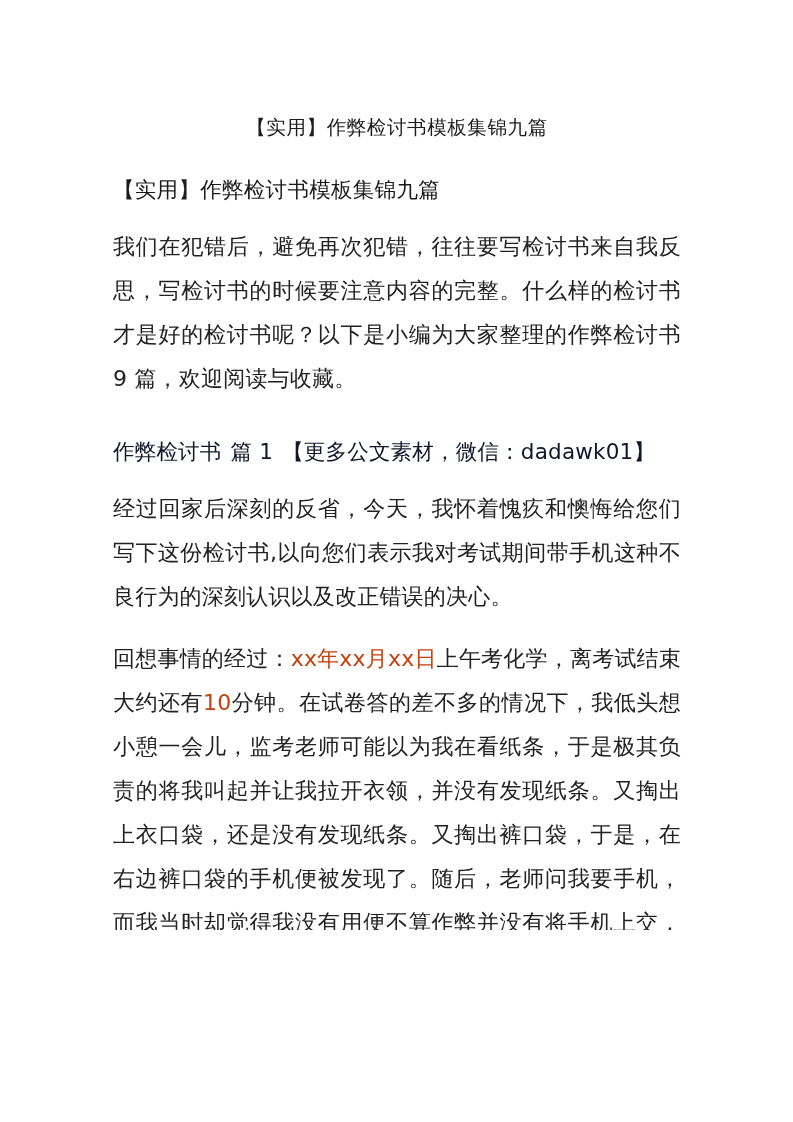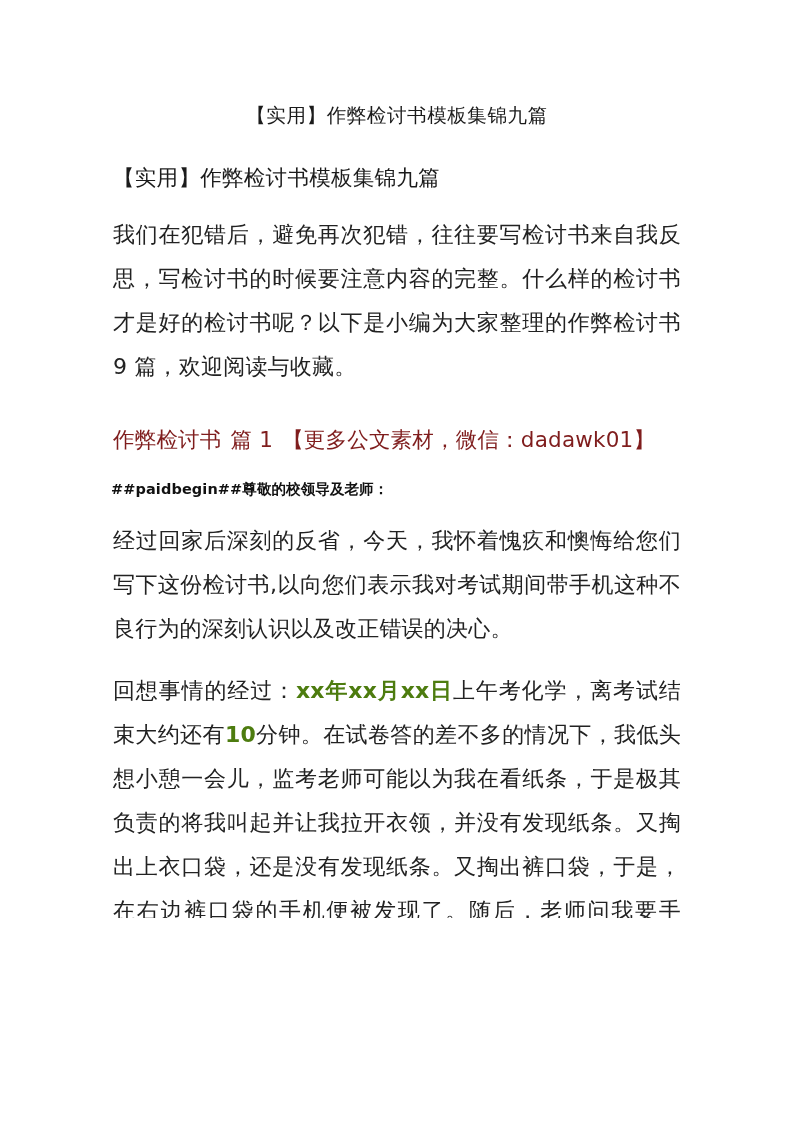--- a/index.html
+++ b/index.html
@@ -8,21 +8,21 @@
     padding: 0;
     background: #ffffff;
   }
   body {
     font-family: "DejaVu Sans", "Liberation Sans", sans-serif;
   }
   .page {
     position: relative;
     width: 793px;
     height: 918px;
-    margin: 0 auto;
+    margin: 12px auto;
     background: #ffffff;
     overflow: hidden;
     box-sizing: border-box;
   }
   .content {
     position: absolute;
     left: 113px;
     top: 0;
     width: 568px;
   }
@@ -57,21 +57,21 @@
     padding-top: 18px;
     text-align: justify;
     text-justify: inter-ideograph;
     letter-spacing: 0.2px;
     font-weight: 400;
   }
   
   .section-heading {
     font-size: 21.5px;
     line-height: 34px;
-    color: #7f1d1d;
+    color: #0f172a;
     margin: 0;
     padding-top: 34px;
     letter-spacing: 0.2px;
     font-weight: 400;
     white-space: nowrap;
   }
   .section-heading .sh-gap {
     display: inline-block;
     width: 9px;
   }
@@ -80,22 +80,22 @@
     font-size: 14.5px;
     line-height: 24px;
     color: #111111;
     margin: 0;
     padding-top: 20px;
     font-weight: 700;
     letter-spacing: 0.1px;
     margin-left: -2px;
   }
   .b {
-    font-weight: 700;
-    color: #4d7c0f;
+    font-weight: 400;
+    color: #c2410c;
   }
   .nowrap {
     white-space: nowrap;
   }
 </style>
 </head>
 <body>
 
 <div class="page">
   <div class="content">
@@ -103,23 +103,20 @@
     <h1 class="doc-title">【实用】作弊检讨书模板集锦九篇</h1>
 
     <p class="doc-subtitle">【实用】作弊检讨书模板集锦九篇</p>
 
     <p class="para">我们在犯错后，避免再次犯错，往往要写检讨书来自我反思，写检讨书的时候要注意内容的完整。什么样的检讨书才是好的检讨书呢？以下是小编为大家整理的作弊检讨书 9 篇，欢迎阅读与收藏。</p>
 
     <p class="section-heading">
       <span>作弊检讨书</span><span class="sh-gap"></span><span>篇 1</span><span class="sh-gap"></span><span>【更多公文素材，微信：dadawk01】</span>
     </p>
 
-    <p class="paid-line">
-      <span>##paidbegin##</span><span>尊敬的校领导及老师：</span>
-    </p>
 
     <p class="para">经过回家后深刻的反省，今天，我怀着愧疚和懊悔给您们写下这份检讨书,以向您们表示我对考试期间带手机这种不良行为的深刻认识以及改正错误的决心。</p>
 
     <p class="para">
       <span>回想事情的经过：</span><span class="b nowrap"><span class="b">xx</span><span>年</span><span class="b">xx</span><span>月</span><span class="b">xx</span><span>日</span></span><span>上午考化学，离考试结束大约还有</span><span class="b">10</span><span>分钟。</span><span>在试卷答的差不多的情况下，我低头想小憩一会儿，监考老师可能以为我在看纸条，于是极其负责的将我叫起并让我拉开衣领，并没有发现纸条。又掏出上衣口袋，还是没有发现纸条。又掏出裤口袋，于是，在右边裤口袋的手机便被发现了。随后，老师问我要手机，而我当时却觉得我没有用便不算作弊并没有将手机上交，却忘记了学校公告处那几个鲜明的大字“考试期间带手机者视为作弊”。</span>
     </p>
 
 
   </div>
 </div>

